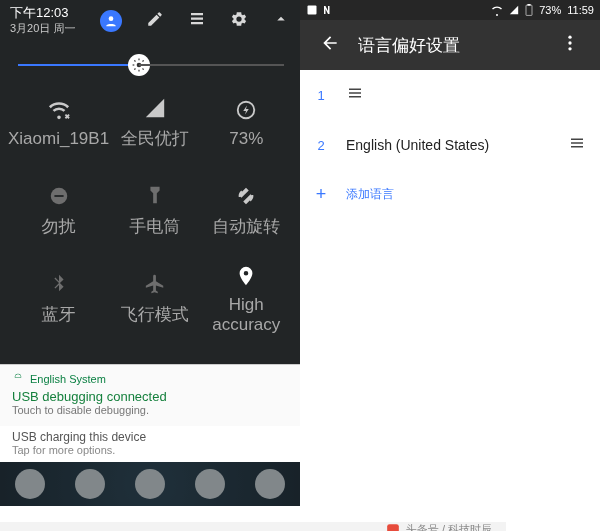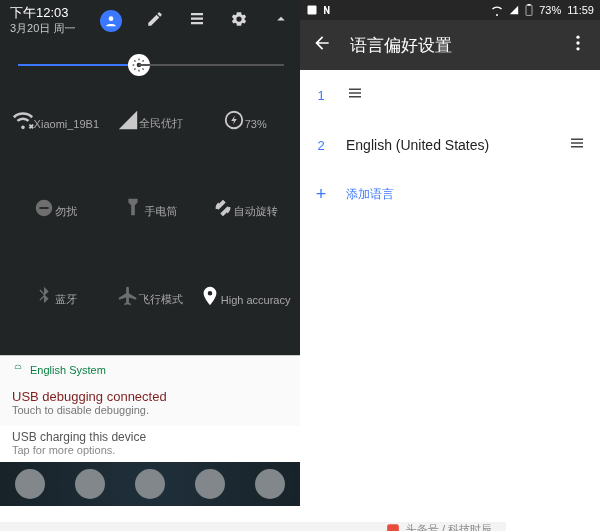--- a/index.html
+++ b/index.html
@@ -18,39 +18,39 @@
   .account-circle { width: 22px; height: 22px; border-radius: 50%; background: #3a78ff; display:flex; align-items:center; justify-content:center; }
   .account-circle svg { width: 14px; height: 14px; }
 
   .bright-row { display:flex; align-items:center; padding: 28px 18px 14px 18px; }
   .br-track { flex:1; height:2px; background:#3a78ff; position:relative; }
   .br-track::after { content:""; position:absolute; left:46%; right:-2px; top:0; height:2px; background:#555; }
   .br-thumb { position:absolute; top:50%; transform:translate(-50%,-50%); width:22px; height:22px; background:#fff; border-radius:50%; display:flex; align-items:center; justify-content:center; }
   .br-thumb svg { width:14px; height:14px; }
 
   .tiles { display:grid; grid-template-columns: repeat(3,1fr); padding: 0 8px; }
-  .tile { height: 88px; display:flex; flex-direction:row; align-items:center; justify-content:center; border:0; background:transparent; color:#a8a8a8; font-size:11px; }
+  .tile { height: 88px; display:flex; flex-direction:column; align-items:center; justify-content:center; border:0; background:transparent; color:#a8a8a8; font-size:17px; }
   .tile .t-icon { width:22px; height:22px; margin-bottom:8px; }
 
   .notif-area { position:absolute; bottom:0; left:0; right:0; }
   .notif { background:#fafafa; color:#333; padding: 8px 12px 10px 12px; border-top:1px solid #ccc; }
   .notif .nh { font-size:11px; color:#0b8043; display:flex; align-items:center; gap:6px; }
-  .notif .nt { font-size:13px; color:#7f1d1d; margin-top:13px; }
+  .notif .nt { font-size:13px; color:#15803d; margin-top:4px; }
   .notif .nd { font-size:11px; color:#777; }
   .notif2 { background:#ffffff; color:#555; padding:4px 12px 6px 12px; }
   .notif2 .nt { font-size:12px; color:#555; }
   .notif2 .nd { font-size:11px; color:#888; }
   .dock { height:44px; background: radial-gradient(circle at center, #1e3a4c, #10202c); display:flex; justify-content:space-around; align-items:center; opacity:.55; }
   .dock .dico { width:30px; height:30px; border-radius:50%; background:#cfd8dc; }
 
   
   .right { background:#fff; color:#222; }
   .r-status { background:#262626; color:#fff; font-size:11px; height:20px; display:flex; justify-content:flex-end; align-items:center; padding:0 6px; gap:6px; }
   .r-status-left { flex:1; display:flex; gap:4px; }
-  .appbar { background:#333333; color:#fff; height:50px; display:flex; align-items:center; padding:0 12px; gap:18px; }
+  .appbar { background:#333333; color:#fff; height:50px; display:flex; align-items:center; padding:0 20px; gap:18px; }
   .appbar .title { font-size:17px; flex:1; }
   .appbar svg { width:20px; height:20px; }
 
   .lang-item { display:flex; align-items:center; padding: 14px 14px; gap:18px; }
   .lang-item .idx { color:#3a78ff; font-size:13px; width:14px; text-align:center; }
   .lang-item .txt { flex:1; font-size:14px; color:#222; }
   .lang-item .handle svg { width:18px; height:18px; }
   .add-lang { display:flex; align-items:center; padding:14px 14px; gap:18px; color:#3a78ff; }
   .add-lang .plus { color:#3a78ff; font-size:18px; width:14px; text-align:center; font-weight:300; }
   .add-lang .txt { font-size:12px; }

